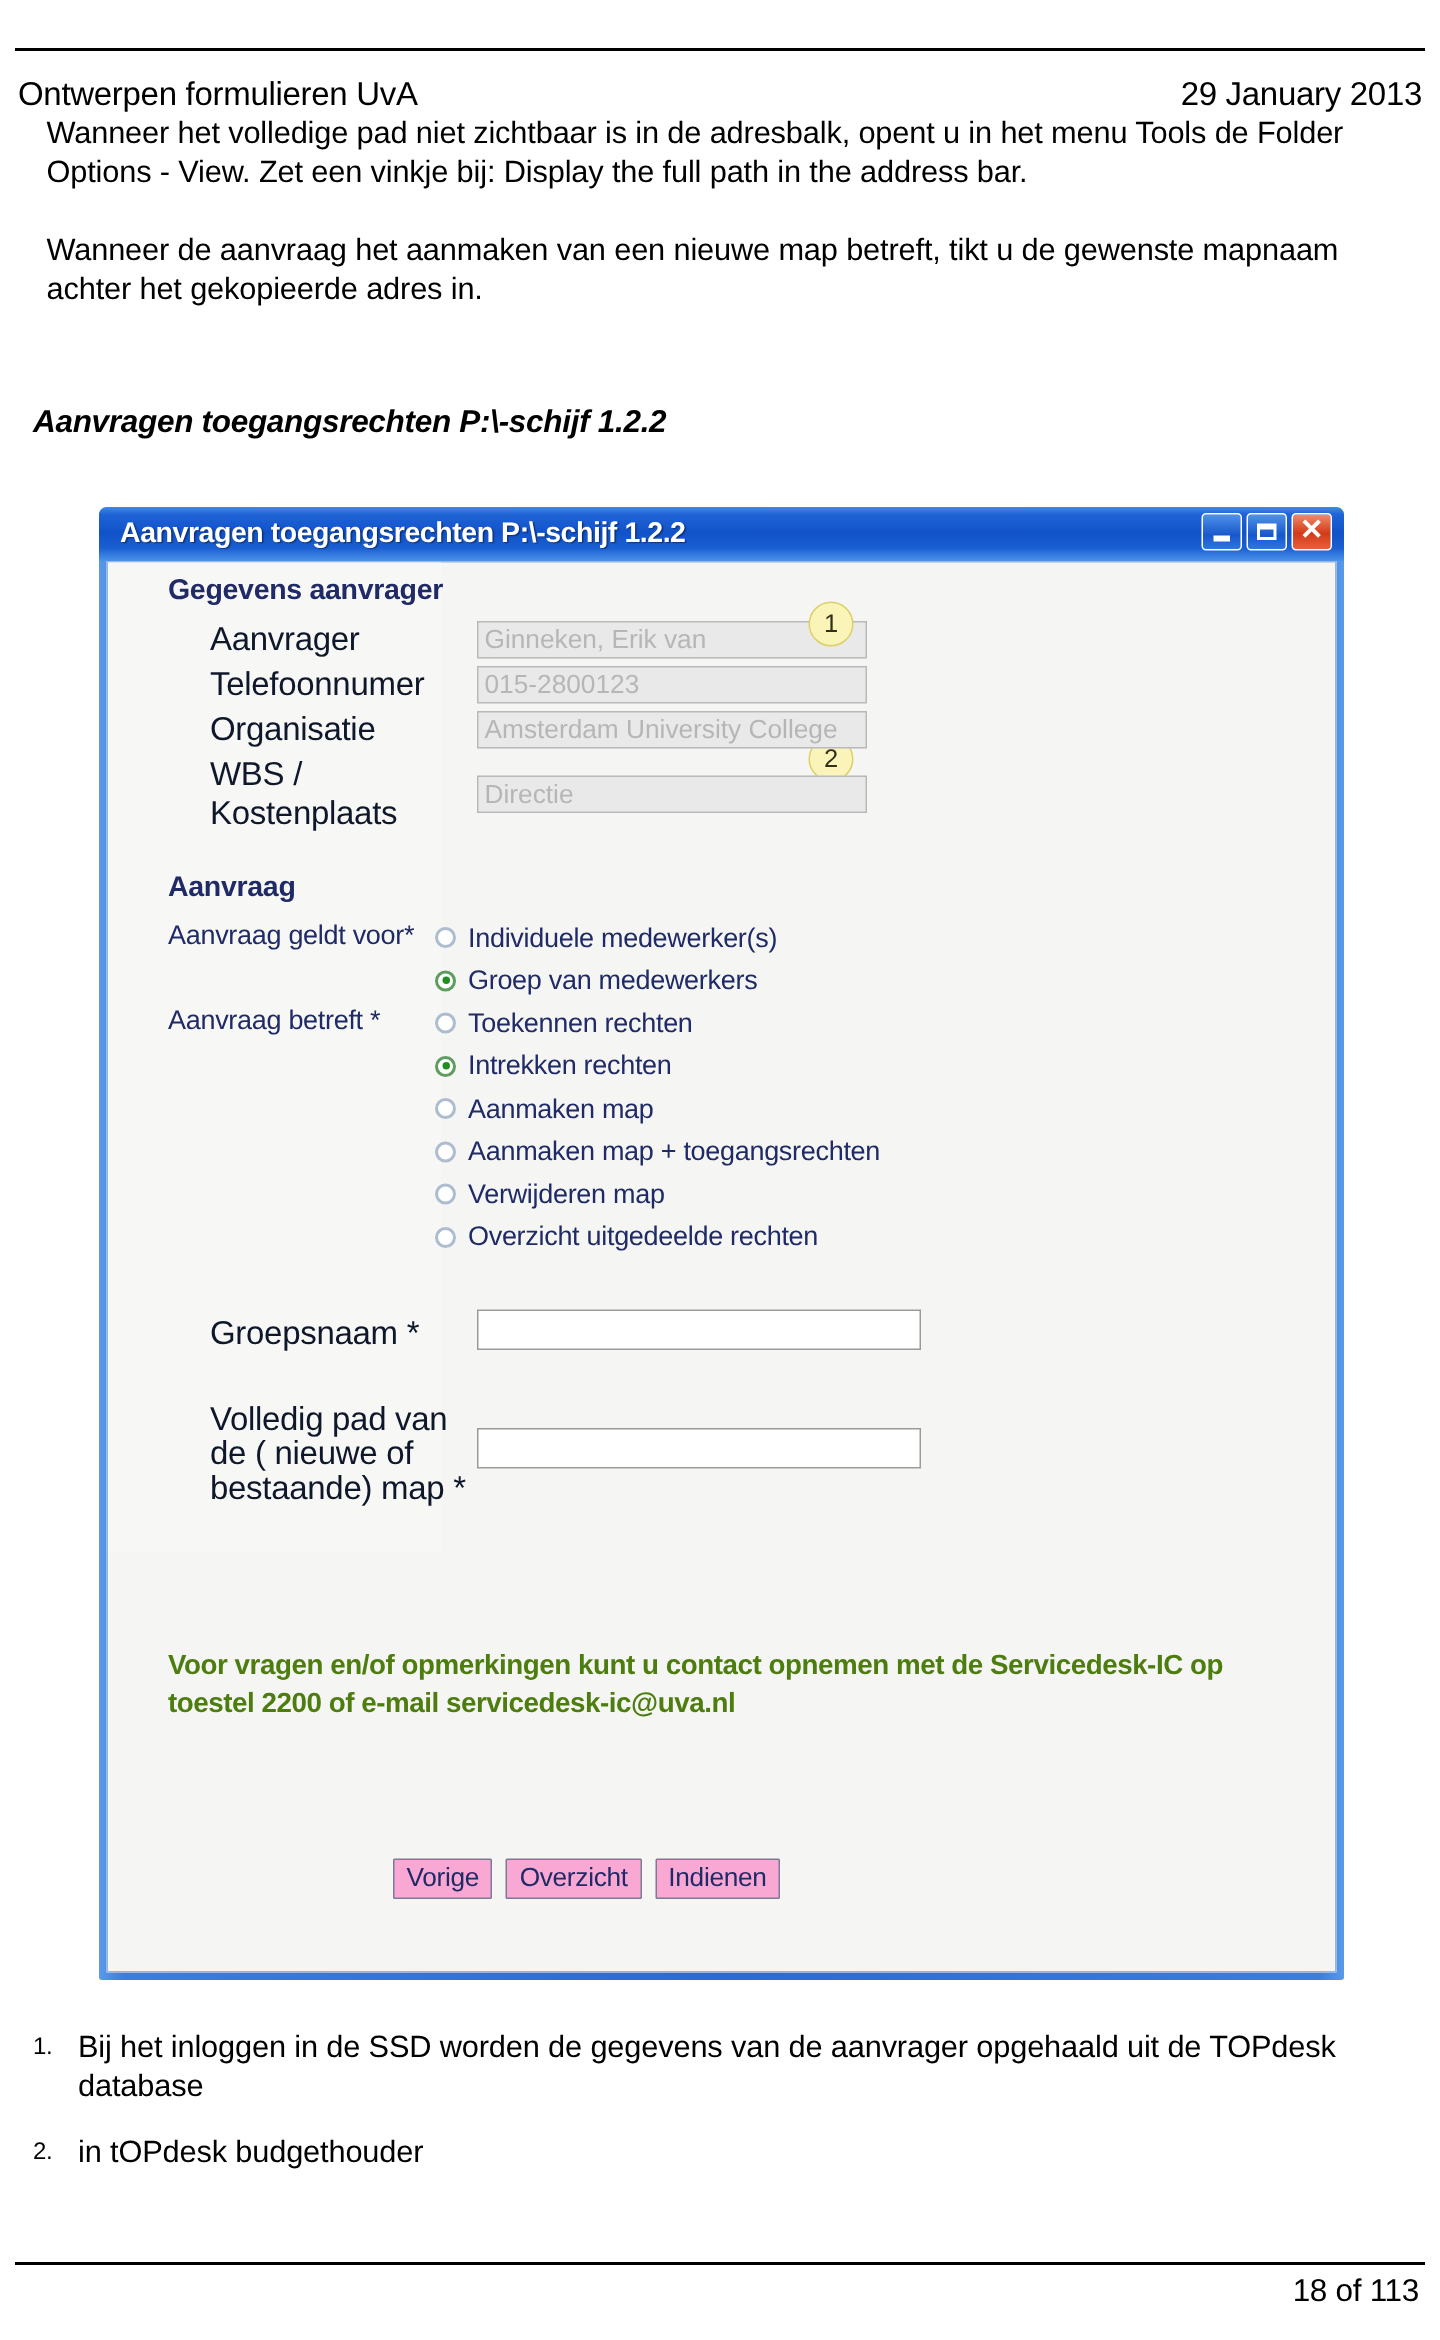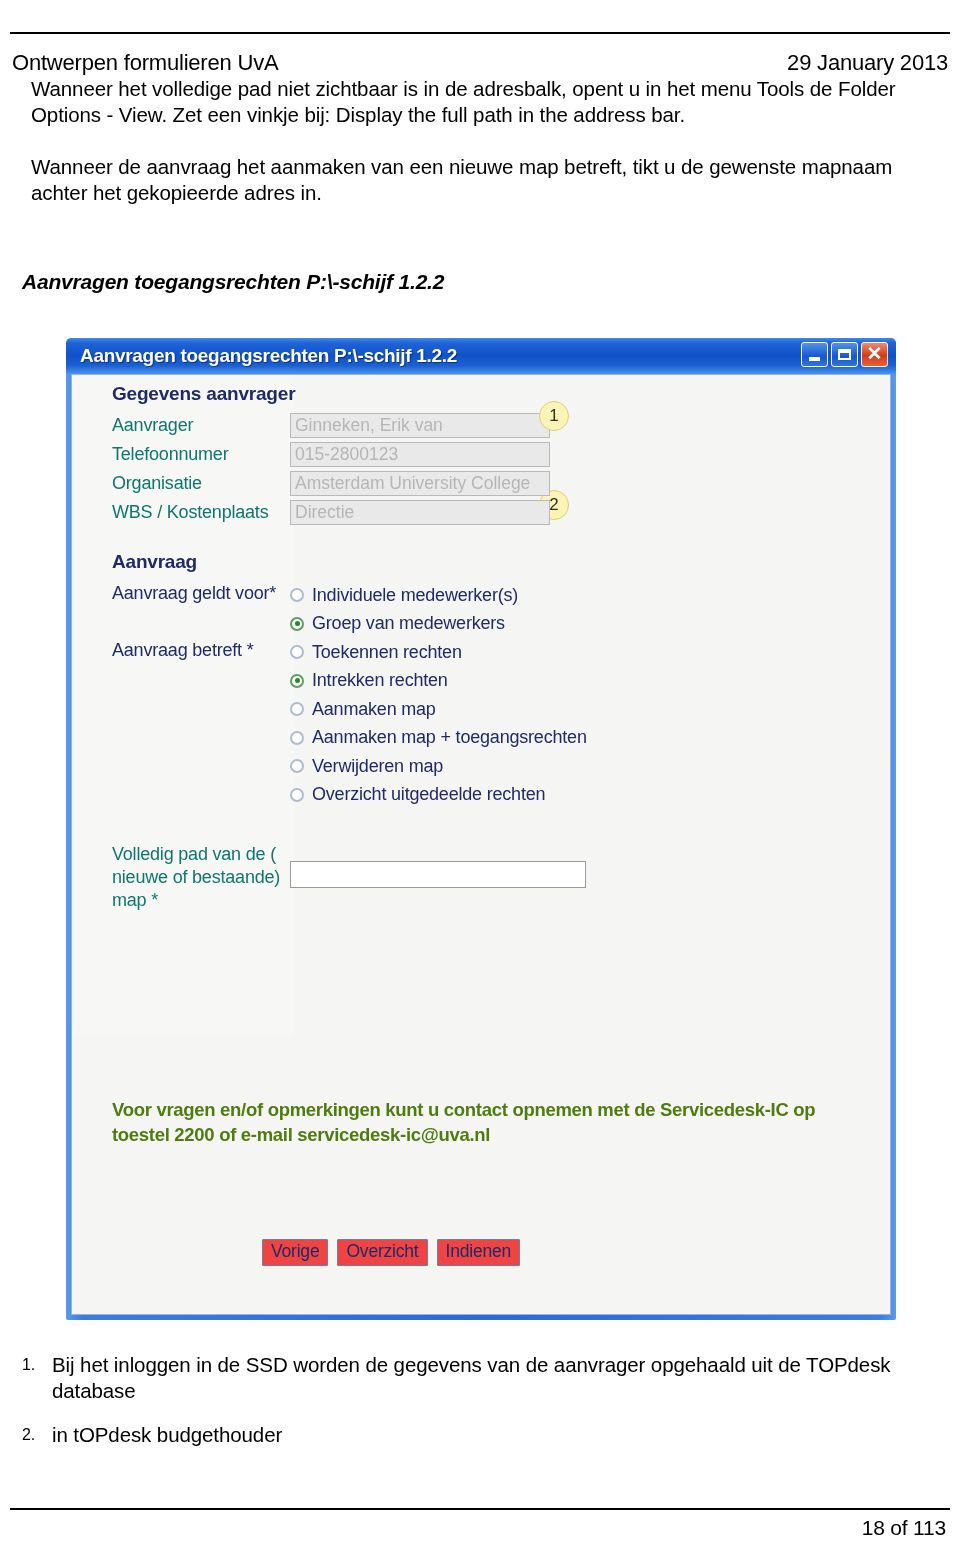--- a/index.html
+++ b/index.html
@@ -157,25 +157,26 @@
     letter-spacing: -0.2px;
     margin-bottom: 8px;
   }
   .field-row {
     display: flex;
     align-items: center;
     margin-bottom: 4px;
     position: relative;
   }
   .field-label {
-    color: #0f766e;
-    font-size: 18px;
+    color: #0f172a;
+    font-size: 22px;
     letter-spacing: -0.2px;
     width: 178px;
     flex: 0 0 178px;
+    margin-left: 28px;
   }
   .field-disabled {
     width: 260px;
     height: 25px;
     background: #e9e9e9;
     border: 1px solid #b9b9b9;
     box-sizing: border-box;
     color: #b6b6b6;
     font-size: 17.5px;
     line-height: 23px;
@@ -280,21 +281,21 @@
   }
 
   .button-bar {
     position: absolute;
     left: 190px;
     top: 864px;
     display: flex;
     gap: 9px;
   }
   .form-btn {
-    background: #ef4444;
+    background: #f9a8d4;
     border: 1px solid #7d7a95;
     color: #1f2a66;
     font-size: 17.5px;
     letter-spacing: -0.2px;
     padding: 1px 8px 3px 8px;
     box-sizing: border-box;
     border-radius: 1px;
   }
 
   
@@ -440,20 +441,24 @@
               <span class="radio-text">Verwijderen map</span>
             </div>
             <div class="radio-item">
               <span class="radio-dot"></span>
               <span class="radio-text">Overzicht uitgedeelde rechten</span>
             </div>
           </div>
         </div>
       </div>
 
+      <div class="text-field-row" id="row-groepsnaam">
+        <span class="field-label">Groepsnaam *</span>
+        <span class="text-input"></span>
+      </div>
 
       <div class="text-field-row" id="row-volledig">
         <span class="field-label">Volledig pad van de ( nieuwe of bestaande) map *</span>
         <span class="text-input"></span>
       </div>
     </div>
 
     <div class="contact-note">Voor vragen en/of opmerkingen kunt u contact opnemen met de Servicedesk-IC op toestel 2200 of e-mail servicedesk-ic@uva.nl</div>
 
     <div class="button-bar">

